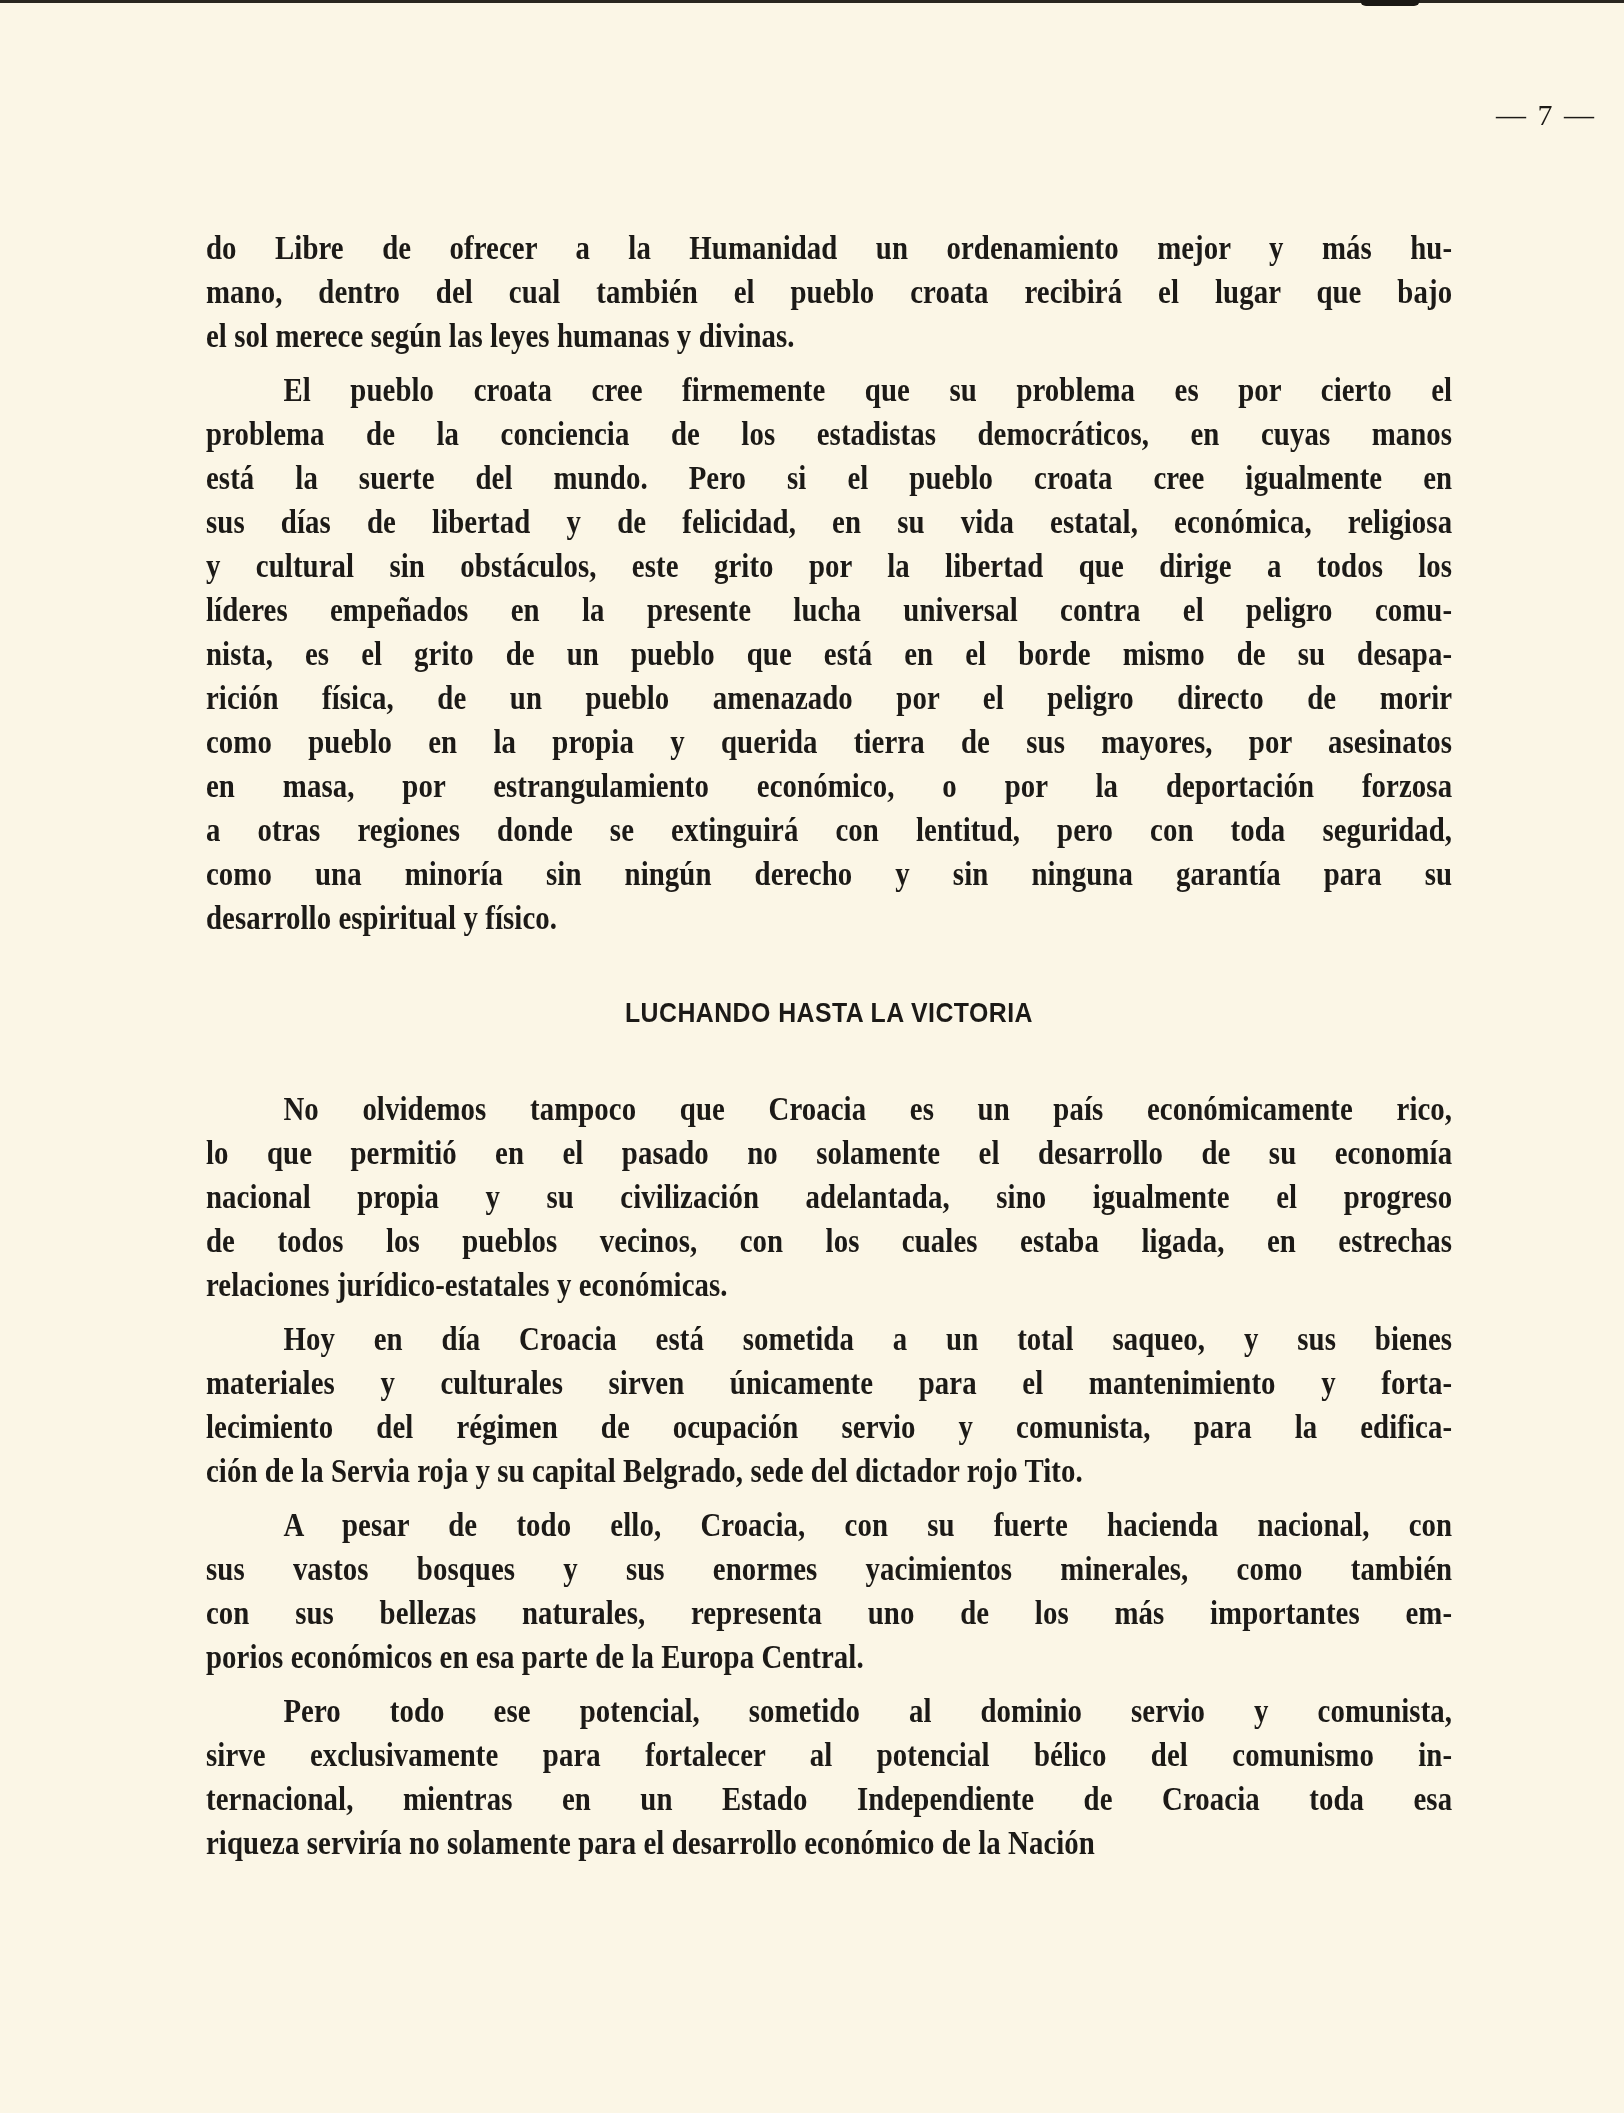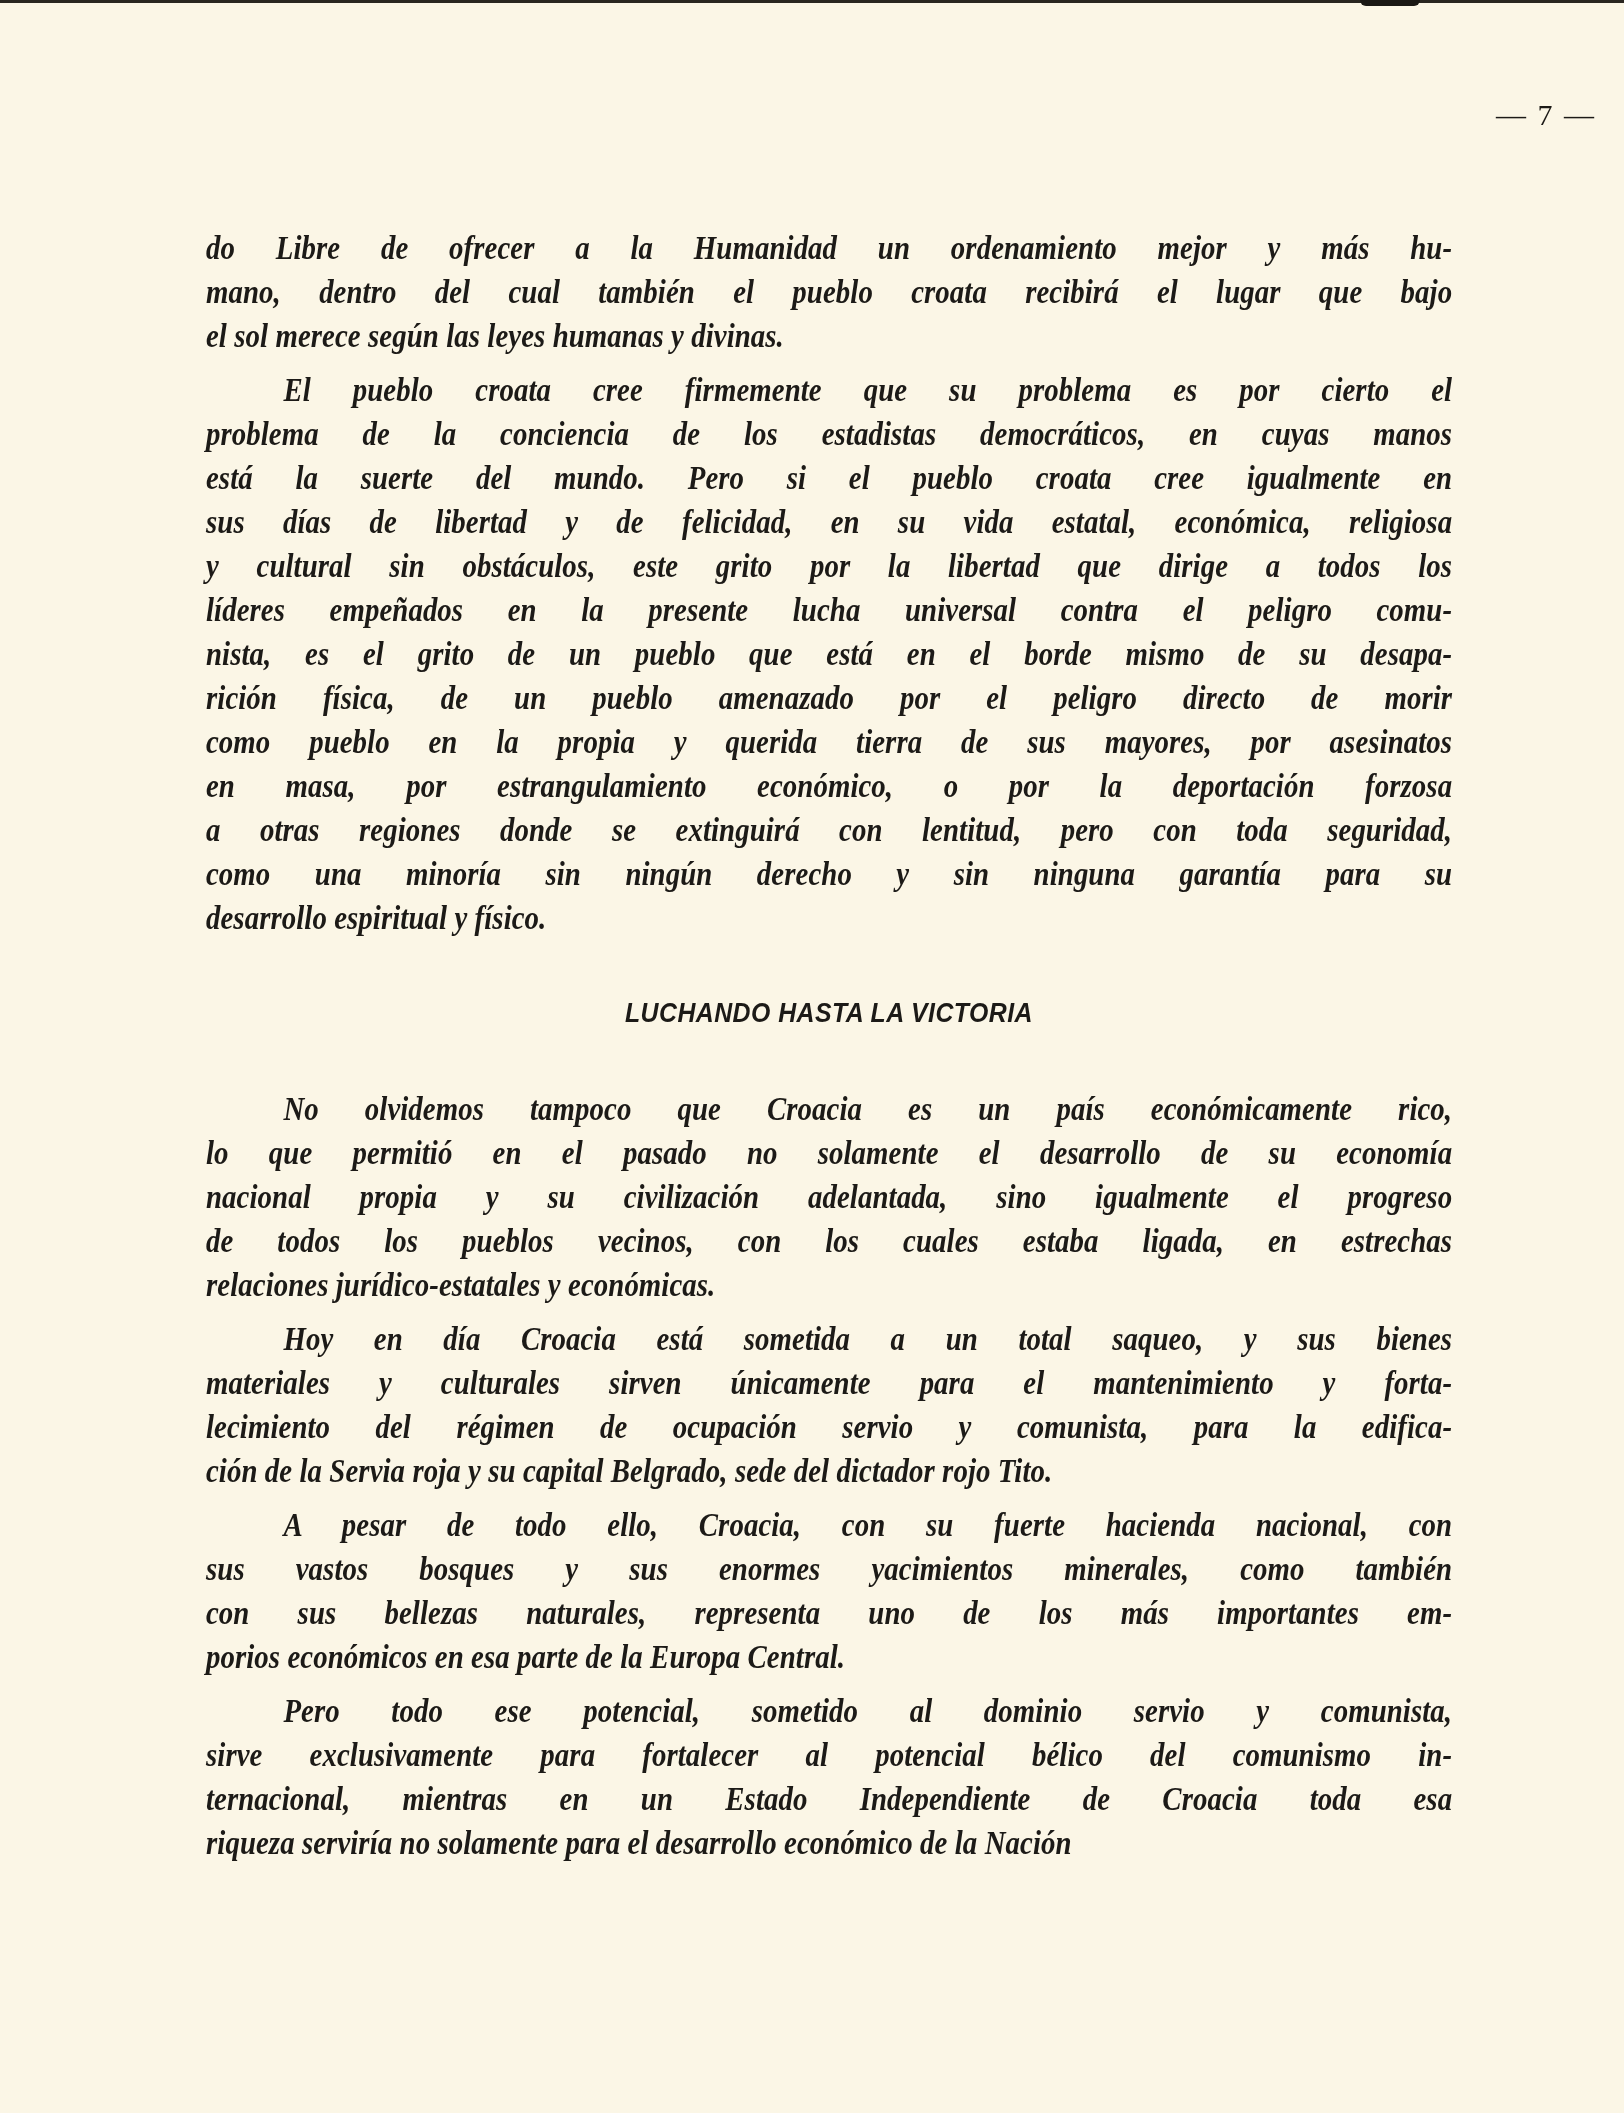--- a/index.html
+++ b/index.html
@@ -38,21 +38,20 @@
       font-size: 30px;
       letter-spacing: 2px;
       font-family: "Liberation Serif", serif;
       color: #1c1a17;
     }
     .content {
       position: absolute;
       left: 206px;
       top: 226px;
       width: 1246px;
-      font-style: italic;
     }
     .para {
       margin: 0;
       font-size: 33.5px;
       line-height: 44px;
       text-align: justify;
       text-align-last: left;
       transform: scaleX(0.86);
       transform-origin: left top;
       width: 1449px;

